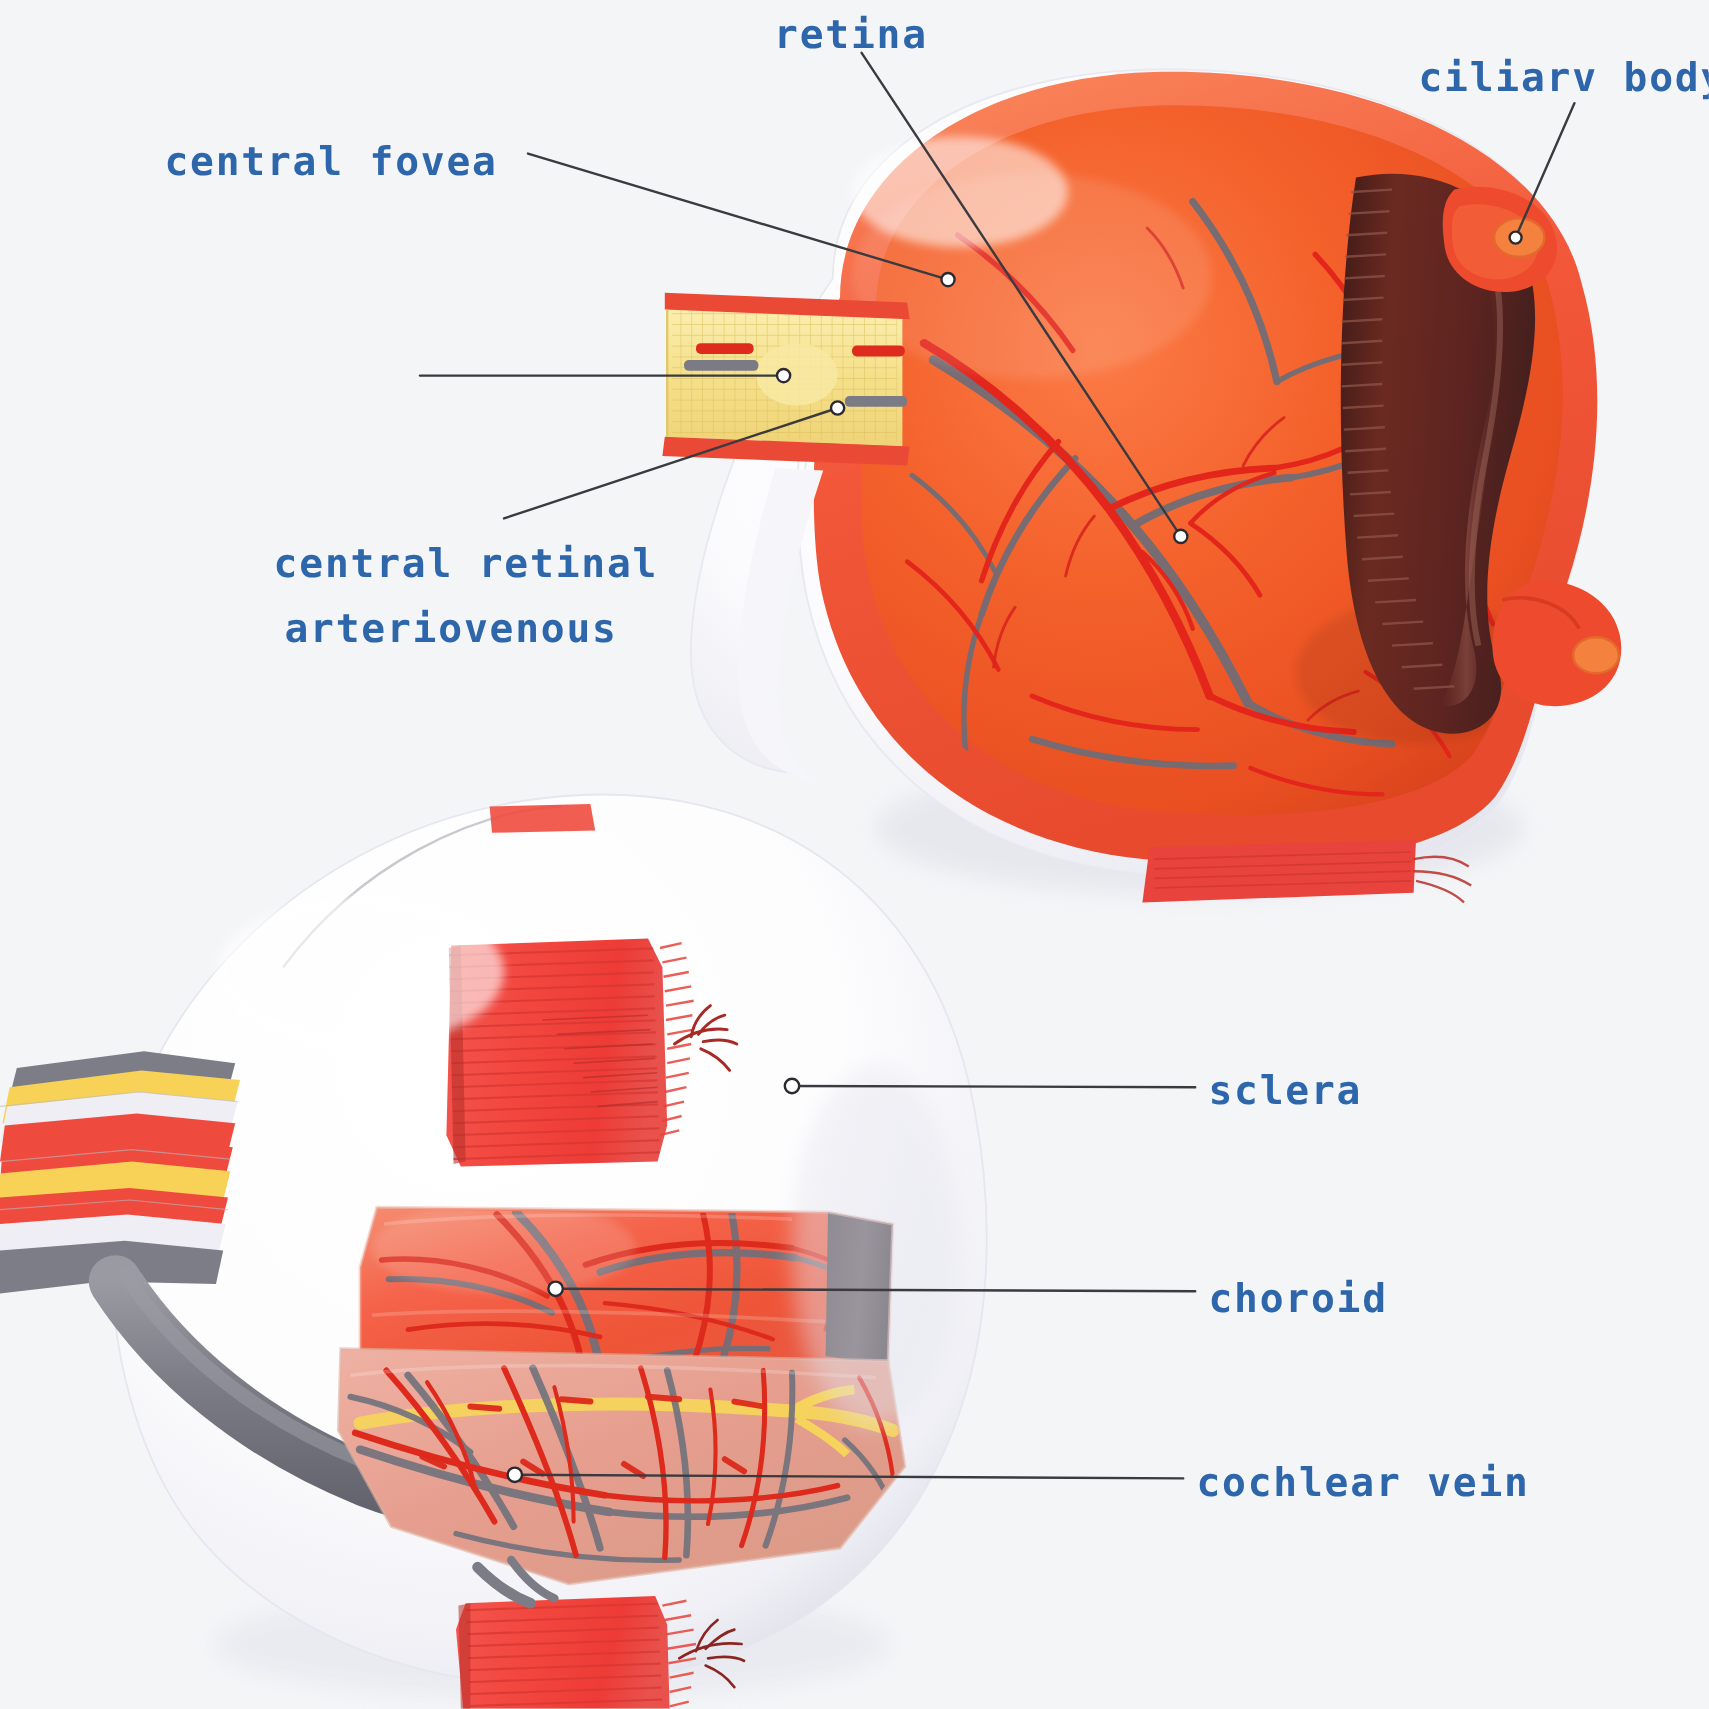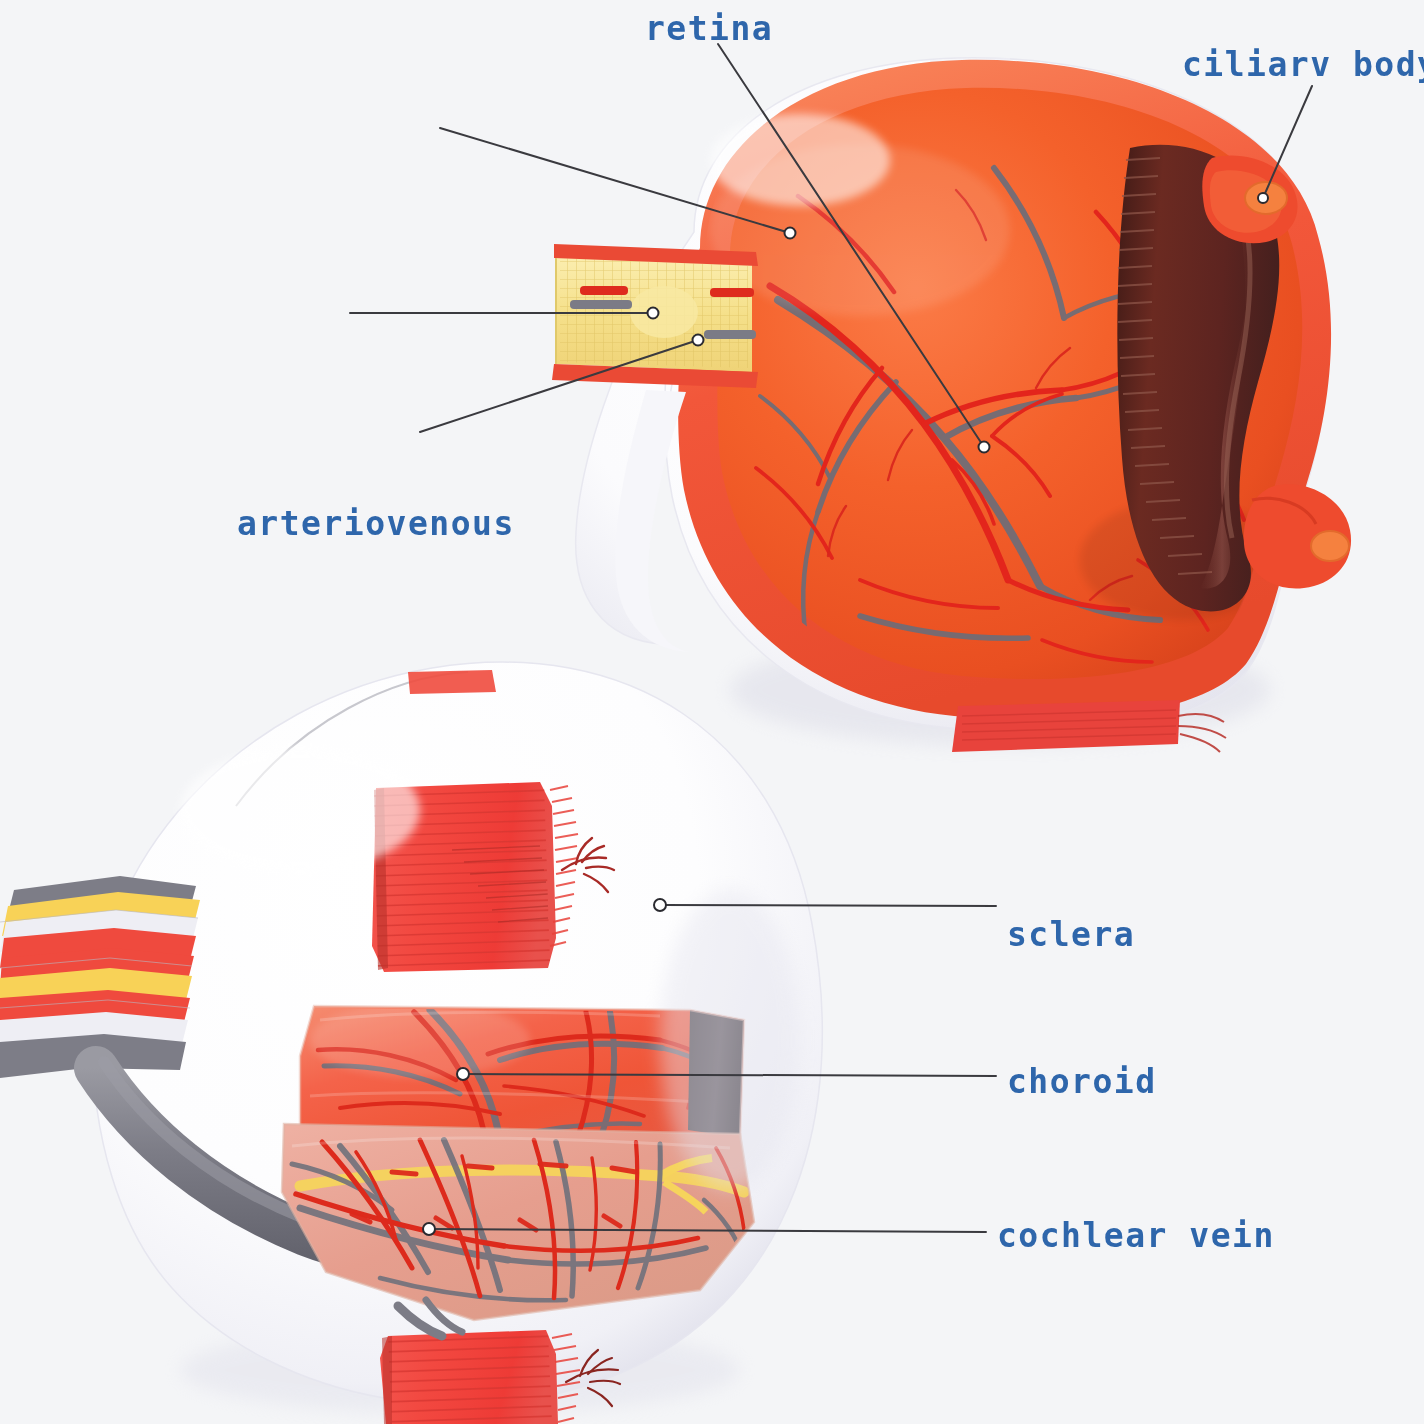--- a/index.html
+++ b/index.html
@@ -564,23 +564,25 @@
       <circle cx="660" cy="905" r="6"></circle>
       <circle cx="463" cy="1074" r="6"></circle>
       <circle cx="429" cy="1229" r="6"></circle>
     </g>
   </svg>
 
   <div class="label" style="left:645px;top:2px;">retina</div>
 
   <div class="label" style="left:1182px;top:38px;">ciliarv body</div>
 
-
-
+  <div class="label" style="left:137px;top:108px;">central fovea</div>
+
+
+  <div class="label" style="left:228px;top:443px;">central retinal</div>
   <div class="label" style="left:237px;top:497px;text-align:right;">arteriovenous</div>
 
-  <div class="label" style="left:1007px;top:908px;">sclera</div>
+  <div class="label" style="left:1007px;top:882px;">sclera</div>
 
   <div class="label" style="left:1007px;top:1055px;">choroid</div>
 
   <div class="label" style="left:997px;top:1209px;">cochlear vein</div>
 
 </div>
 
 </body></html>

